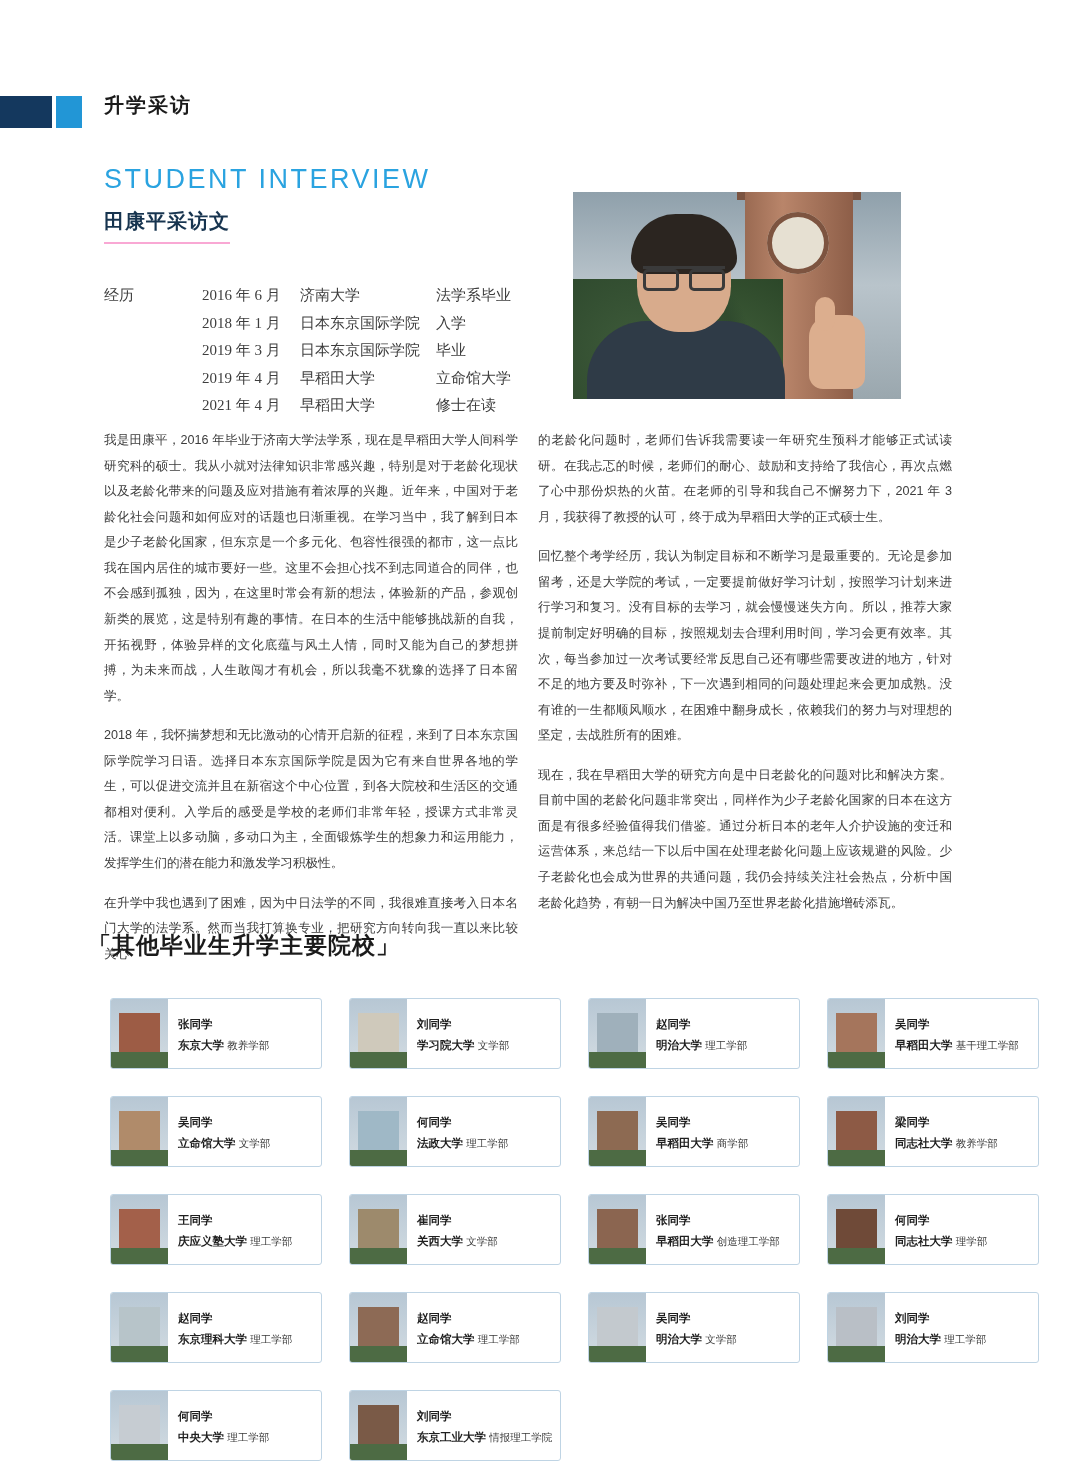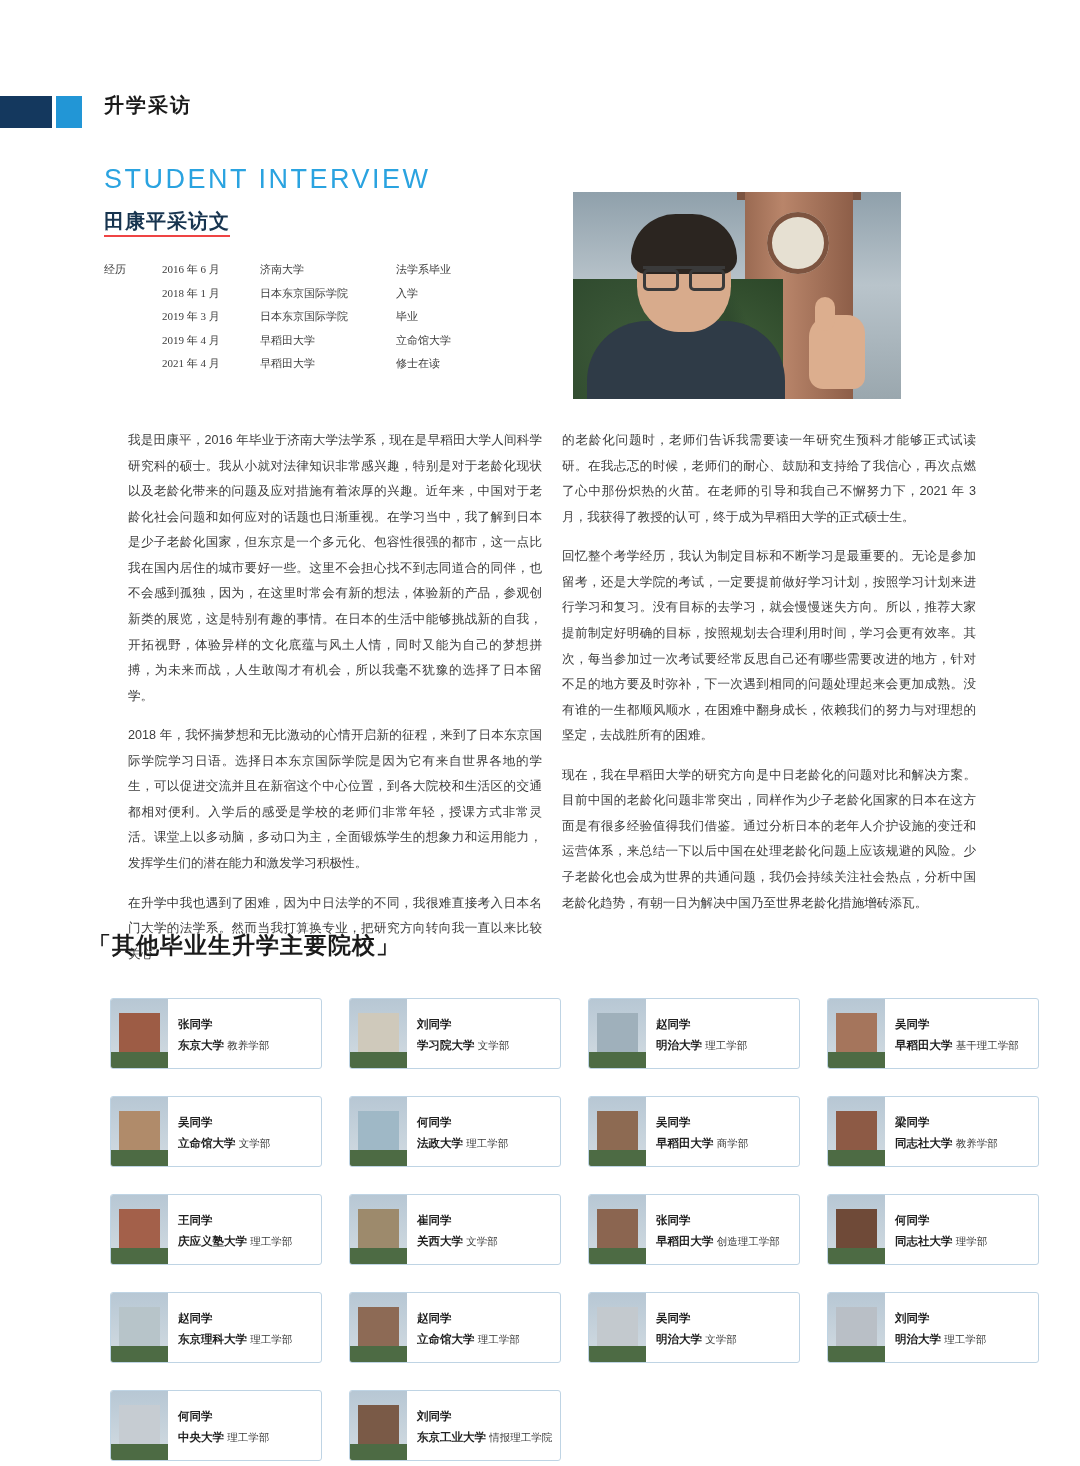--- a/index.html
+++ b/index.html
@@ -58,33 +58,34 @@
     letter-spacing: 2.5px;
   }
 
   .sub-title {
     position: absolute;
     left: 104px;
     top: 208px;
     font-size: 20px;
     font-weight: bold;
     color: #17344f;
-    padding-bottom: 0;
-    border-bottom: 2px solid #ef4444;
+    padding-bottom: 7px;
+    border-bottom: 2px solid #f9a8d4;
     letter-spacing: 1px;
   }
 
   
   .exp-block {
     position: absolute;
     left: 104px;
-    top: 262px;
+    top: 286px;
     display: flex;
-    font-size: 11px;
+    font-size: 15px;
     color: #3d3d3d;
+    gap: 40px;
   }
   .exp-label {
     width: 58px;
     flex: none;
     color: #3d3d3d;
   }
   .exp-list {
     display: flex;
     flex-direction: column;
     gap: 8.5px;
@@ -221,21 +222,20 @@
   }
 
   
   .cols {
     position: absolute;
     left: 104px;
     top: 428px;
     width: 872px;
     display: flex;
     gap: 20px;
-    justify-content: flex-end;
   }
   .col {
     width: 414px;
   }
   .col p {
     margin: 0 0 14px 0;
     font-size: 12.6px;
     line-height: 2.03;
     text-align: justify;
     color: #3c3c3c;

